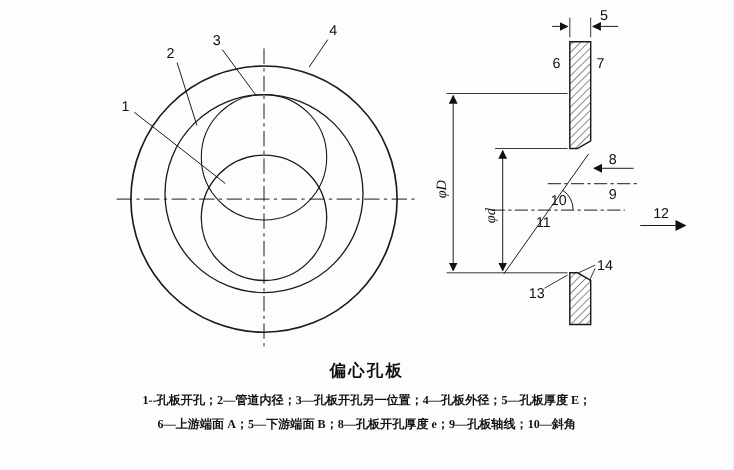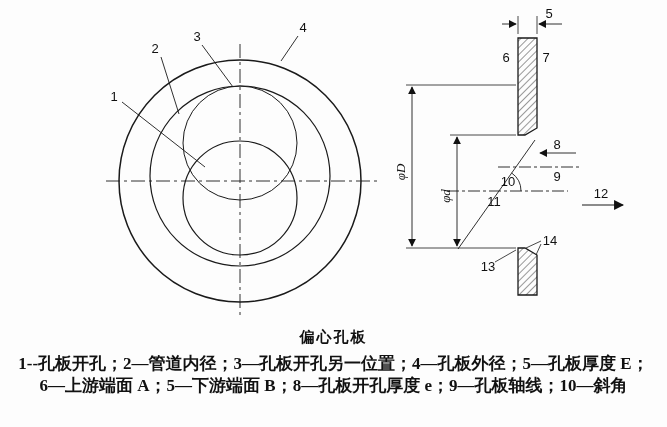--- a/index.html
+++ b/index.html
@@ -18,21 +18,21 @@
     font-family:"Liberation Serif","DejaVu Serif",serif;
     font-style:italic;font-size:13px;
   }
   .caption{
     position:absolute;left:0;top:326px;width:667px;
     text-align:center;color:#111;
     font-family:"Liberation Serif","DejaVu Serif",serif;
     font-weight:bold;
   }
   .caption .title{font-size:15px;margin:2px 0 6px 0;letter-spacing:2px;}
-  .caption .legend-line{font-size:17px;line-height:22px;white-space:nowrap;}
+  .caption .legend-line{font-size:11px;line-height:22px;white-space:nowrap;}
 </style>
 </head>
 <body>
 
 <div class="page">
 
   <svg width="667" height="326" viewBox="0 0 667 326" xmlns="http://www.w3.org/2000/svg">
 
     <defs>
       <marker id="arr" viewBox="0 0 10 10" refX="9" refY="5" markerWidth="9" markerHeight="9" orient="auto-start-reverse">

